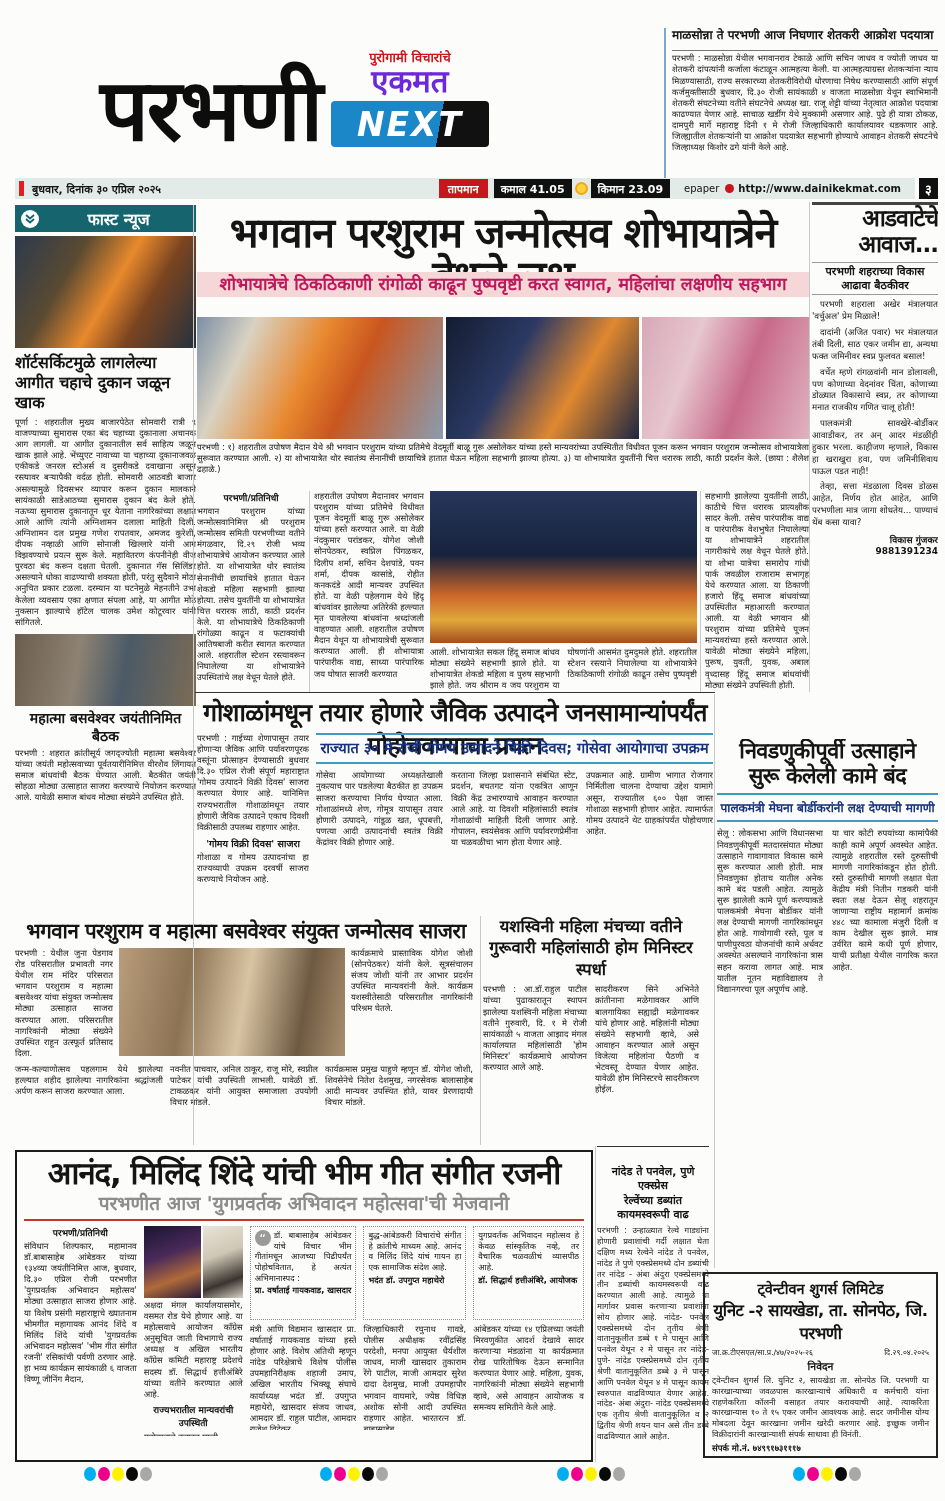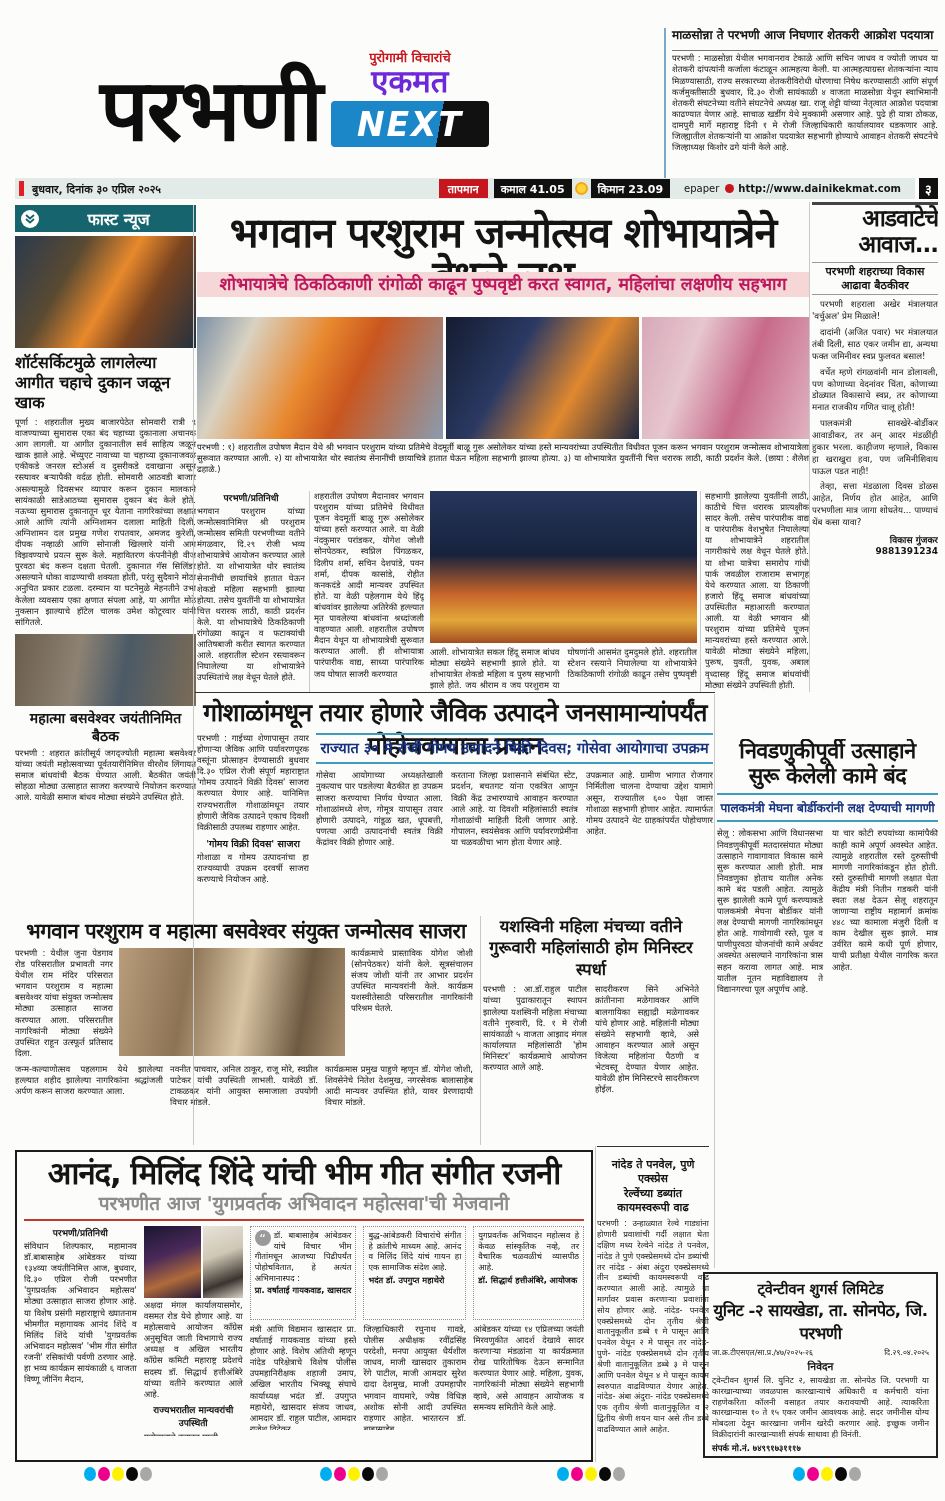--- a/index.html
+++ b/index.html
@@ -75,21 +75,21 @@
 
   
   .basv { left:15px; top:916px; width:462px; height:229px; }
   .basv-h { font-size:20.5px; font-weight:bold; text-align:center; margin-bottom:4px; letter-spacing:-0.5px; }
   .yash { left:483px; top:916px; width:216px; height:229px; }
   .yash-h { font-size:16.5px; font-weight:bold; text-align:center; line-height:1.3; margin-bottom:4px; }
 
   
   .nand { left:597px; top:1146px; width:112px; height:316px; }
   .nand-h { font-size:11px; font-weight:bold; text-align:center; line-height:1.3; border-top:1.5px solid #333;
-            padding-top:11px; margin-bottom:3px; }
+            padding-top:18px; margin-bottom:3px; }
 
   
   .anand { left:15px; top:1150px; width:578px; height:312px; border:2px solid #1c1c1c; padding:4px 7px; }
   .anand-h { font-size:31px; font-weight:bold; text-align:center; letter-spacing:-1px; line-height:1.1; }
   .anand-s { font-size:19px; font-weight:bold; text-align:center; color:#8d8d8d; line-height:1.1; margin-top:3px; }
   .redrule { border-top:2px solid #c0392b; margin:5px 0; }
   .qbox { border:1px dotted #8f8f8f; padding:3px 4px; font-size:8.2px; line-height:1.3; text-align:justify; height:94px; overflow:hidden; }
   .qattr { font-weight:bold; text-align:left; display:block; margin-top:2px; }
   .qcirc { width:16px; height:16px; border-radius:50%; background:#9a9a9a; color:#fff; font-size:13px;
            line-height:18px; text-align:center; float:left; margin:0 3px 1px 0; }

